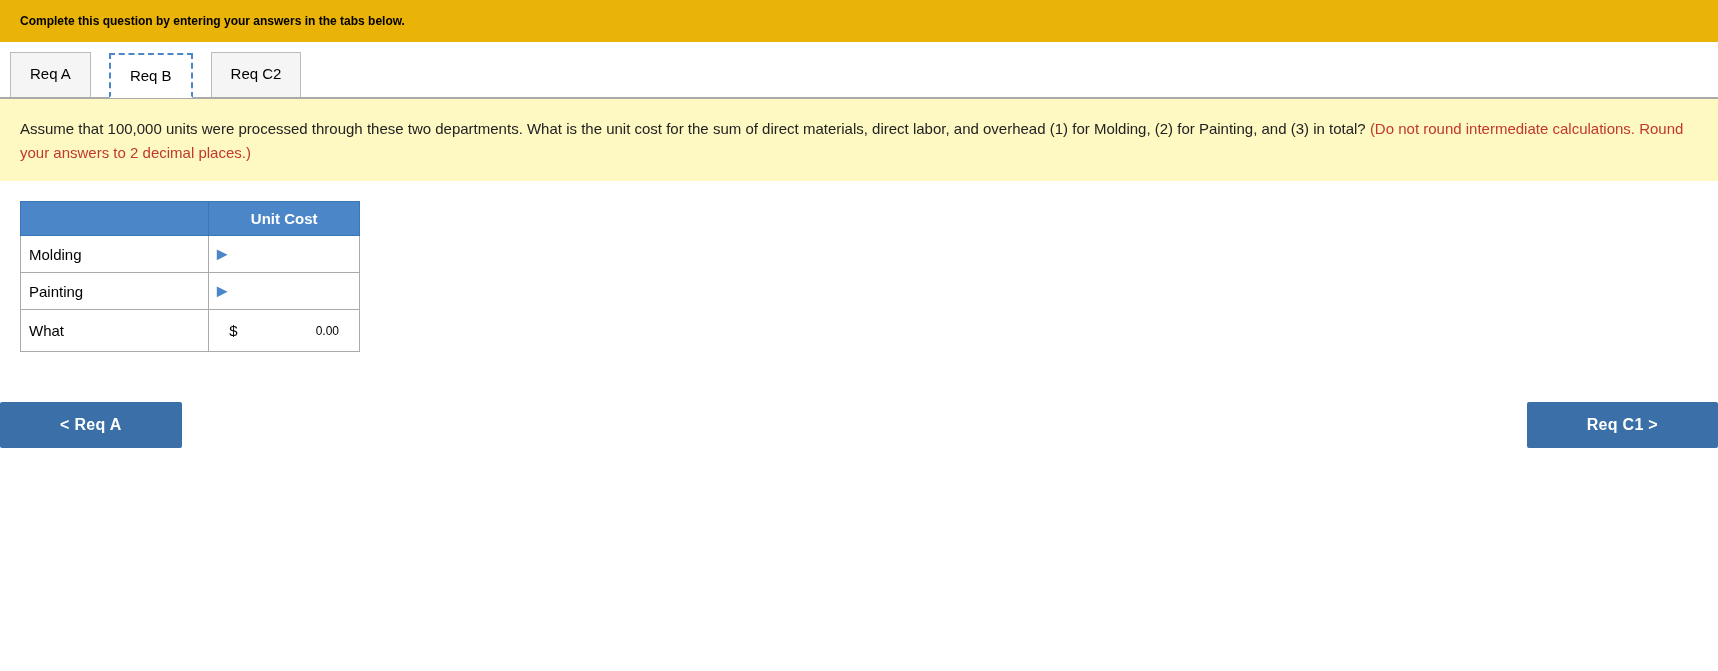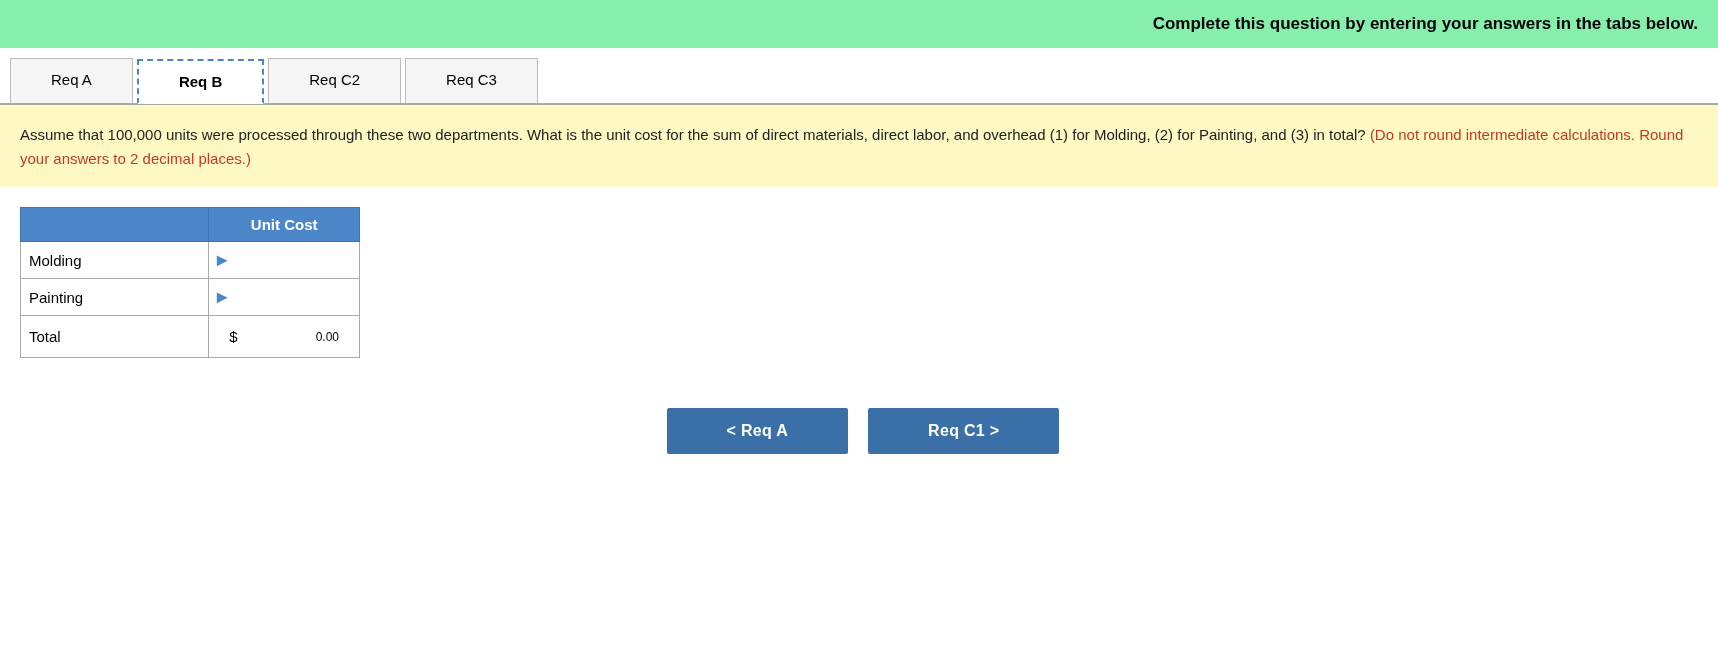--- a/index.html
+++ b/index.html
@@ -5,49 +5,48 @@
     * { box-sizing: border-box; margin: 0; padding: 0; }
     body {
       font-family: Arial, sans-serif;
       font-size: 15px;
       background: #fff;
       width: 1718px;
       min-height: 671px;
     }
 
     .top-banner {
-      background: #86efac;
+      background: #eab308;
       padding: 14px 20px;
       font-weight: bold;
-      font-size: 17px;
-      text-align: right;
+      font-size: 12px;
     }
 
     .tabs-row {
       display: flex;
       border-bottom: 2px solid #aaa;
       margin-top: 10px;
       padding-left: 10px;
     }
 
     .tab {
-      padding: 12px 40px;
+      padding: 12px 19px;
       border: 1px solid #bbb;
       border-bottom: none;
       cursor: pointer;
       background: #f5f5f5;
       font-size: 15px;
-      margin-right: 4px;
+      margin-right: 18px;
     }
 
     .tab.active {
       background: #fff;
       border: 2px dashed #4a86c8;
       border-bottom: 2px solid #fff;
-      font-weight: bold;
+      font-weight: normal;
       position: relative;
       bottom: -1px;
     }
 
     .question-area {
       background: #fef9c3;
       padding: 18px 20px 16px 20px;
       font-size: 15px;
       line-height: 1.6;
       color: #222;
@@ -139,23 +138,23 @@
       font-size: 15px;
     }
 
     .total-cell .amount {
       margin-left: auto;
       font-size: 12px;
     }
 
     .nav-buttons {
       display: flex;
-      justify-content: center;
+      justify-content: space-between;
       gap: 20px;
-      padding: 30px 0 20px 8px;
+      padding: 30px 0 20px 0;
     }
 
     .nav-btn {
       background: #3a6fa8;
       color: #fff;
       border: none;
       padding: 14px 60px;
       font-size: 16px;
       font-weight: bold;
       cursor: pointer;
@@ -173,23 +172,20 @@
 <div class="tabs-row">
   <div class="tab">
     <span>Req A</span>
   </div>
   <div class="tab active">
     <span>Req B</span>
   </div>
   <div class="tab">
     <span>Req C2</span>
   </div>
-  <div class="tab">
-    <span>Req C3</span>
-  </div>
 </div>
 
 <div class="question-area">
   <span>Assume that 100,000 units were processed through these two departments. What is the unit cost for the sum of direct materials, direct labor, and overhead (1) for Molding, (2) for Painting, and (3) in total?</span>
   <span class="warning"> </span><span class="warning">(Do not round intermediate calculations. Round your answers to 2 decimal places.)</span>
 </div>
 
 <div class="table-section">
   <table class="data-table">
     <thead>
@@ -218,21 +214,21 @@
         </td>
         <td class="input-cell">
           <div class="input-cell-inner">
             <span class="arrow">►</span>
             <input type="text" value="" style="">
           </div>
         </td>
       </tr>
       <tr>
         <td class="row-label">
-          <span>Total</span>
+          <span>What</span>
         </td>
         <td>
           <div class="total-cell">
             <span class="dollar">$</span>
             <span class="amount">0.00</span>
           </div>
         </td>
       </tr>
     </tbody>
   </table>

